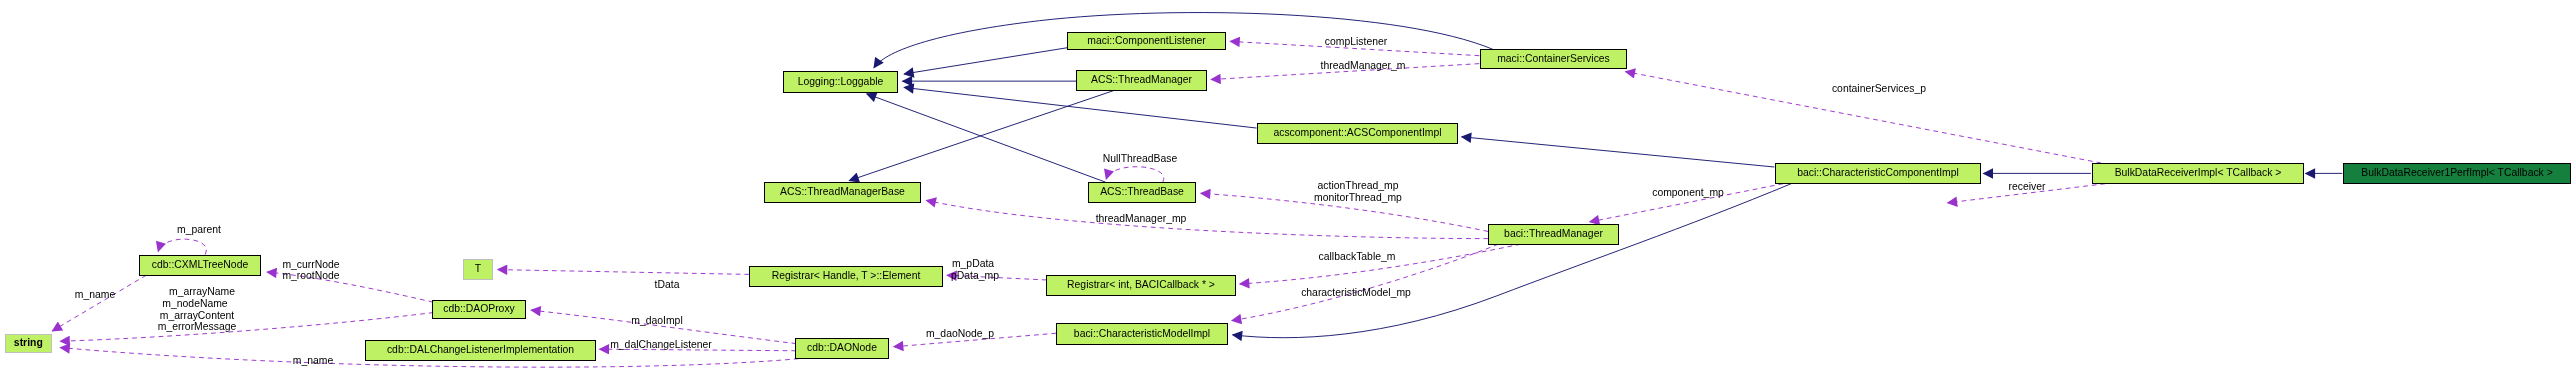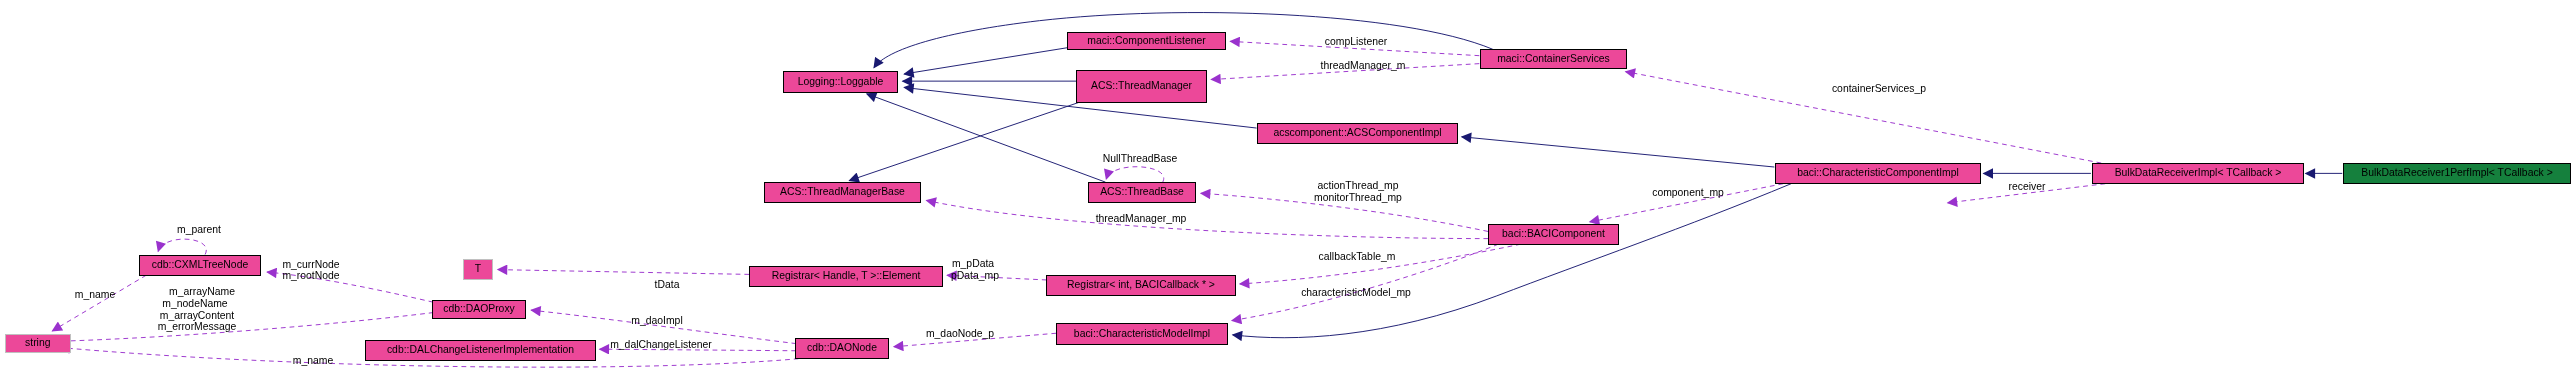--- a/index.html
+++ b/index.html
@@ -8,21 +8,21 @@
     width:2576px;height:377px;
     background:#ffffff;
     font-family:"Liberation Sans", sans-serif;
     overflow:hidden;
   }
   #edges{position:absolute;left:0;top:0;z-index:0;}
   .node{
     position:absolute;
     box-sizing:border-box;
     border:0.8px solid #000000;
-    background:#ec4899;
+    background:#bef264;
     color:#000000;
     font-size:10.4px;
     line-height:1;
     display:flex;align-items:center;justify-content:center;
     white-space:nowrap;
     z-index:2;
     padding:0 3.2px;
   }
   .node.external{border-color:#c0c0c0;}
   .node.selected{background:#15803d;border-color:#000000;}
@@ -82,31 +82,31 @@
       <path d="M 1910,307 C 1800,330 1670,350 1557,357" marker-end="url(#arr-dash)"></path>
       <path d="M 1882,307 C 1800,340 1660,385 1547,403" marker-end="url(#arr-dash)"></path>
       <path d="M 1326,419 L 1122,436" marker-end="url(#arr-dash)"></path>
       <path d="M 999,432 C 900,420 760,400 666,390" marker-end="url(#arr-dash)"></path>
       <path d="M 999,441 L 752,439" marker-end="url(#arr-dash)"></path>
     </g>
   </svg>
 
 <div class="node" style="left: 1067px; top: 32px; width: 159px; height: 18.3px;">maci::ComponentListener</div>
     <div class="node" style="left: 783px; top: 71px; width: 115px; height: 21.5px;">Logging::Loggable</div>
-    <div class="node" style="left: 1076px; top: 70px; width: 131px; height: 33px;">ACS::ThreadManager</div>
+    <div class="node" style="left: 1076px; top: 70px; width: 131px; height: 21px;">ACS::ThreadManager</div>
     <div class="node" style="left: 1480px; top: 49px; width: 147px; height: 20px;">maci::ContainerServices</div>
     <div class="node" style="left: 1257px; top: 123px; width: 201px; height: 21px;">acscomponent::ACSComponentImpl</div>
     <div class="node" style="left: 764px; top: 182px; width: 157px; height: 21px;">ACS::ThreadManagerBase</div>
     <div class="node" style="left: 1088px; top: 182px; width: 108px; height: 21px;">ACS::ThreadBase</div>
     <div class="node" style="left: 2092px; top: 163px; width: 212px; height: 21px;">BulkDataReceiverImpl&lt; TCallback &gt;</div>
     <div class="node" style="left: 1775px; top: 163px; width: 206px; height: 21px;">baci::CharacteristicComponentImpl</div>
     <div class="node selected" style="left: 2343px; top: 163px; width: 228px; height: 21px;">BulkDataReceiver1PerfImpl&lt; TCallback &gt;</div>
-    <div class="node" style="left: 1488px; top: 224px; width: 131px; height: 21px;">baci::BACIComponent</div>
+    <div class="node" style="left: 1488px; top: 224px; width: 131px; height: 21px;">baci::ThreadManager</div>
     <div class="node" style="left: 139px; top: 255px; width: 122px; height: 21px;">cdb::CXMLTreeNode</div>
-    <div class="node external" style="left: 4.8px; top: 334px; width: 66px; height: 19px;">string</div>
+    <div class="node external" style="left: 4.8px; top: 334px; width: 47px; height: 19px; font-weight: bold;">string</div>
     <div class="node external" style="left: 463px; top: 259px; width: 30px; height: 21px;">T</div>
     <div class="node" style="left: 749px; top: 266px; width: 194px; height: 21px;">Registrar&lt; Handle, T &gt;::Element</div>
     <div class="node" style="left: 1046px; top: 275px; width: 190px; height: 21px;">Registrar&lt; int, BACICallback * &gt;</div>
     <div class="node" style="left: 432px; top: 300px; width: 94px; height: 19px;">cdb::DAOProxy</div>
     <div class="node" style="left: 365px; top: 340px; width: 231px; height: 21px;">cdb::DALChangeListenerImplementation</div>
     <div class="node" style="left: 795px; top: 338px; width: 94px; height: 21px;">cdb::DAONode</div>
     <div class="node" style="left: 1056px; top: 323px; width: 172px; height: 21.5px;">baci::CharacteristicModelImpl</div>
     <span class="edge-label" style="left: 1356px; top: 41px;">compListener</span>
     <span class="edge-label" style="left: 1363px; top: 65px;">threadManager_m</span>
     <span class="edge-label" style="left: 1879px; top: 88px;">containerServices_p</span>

